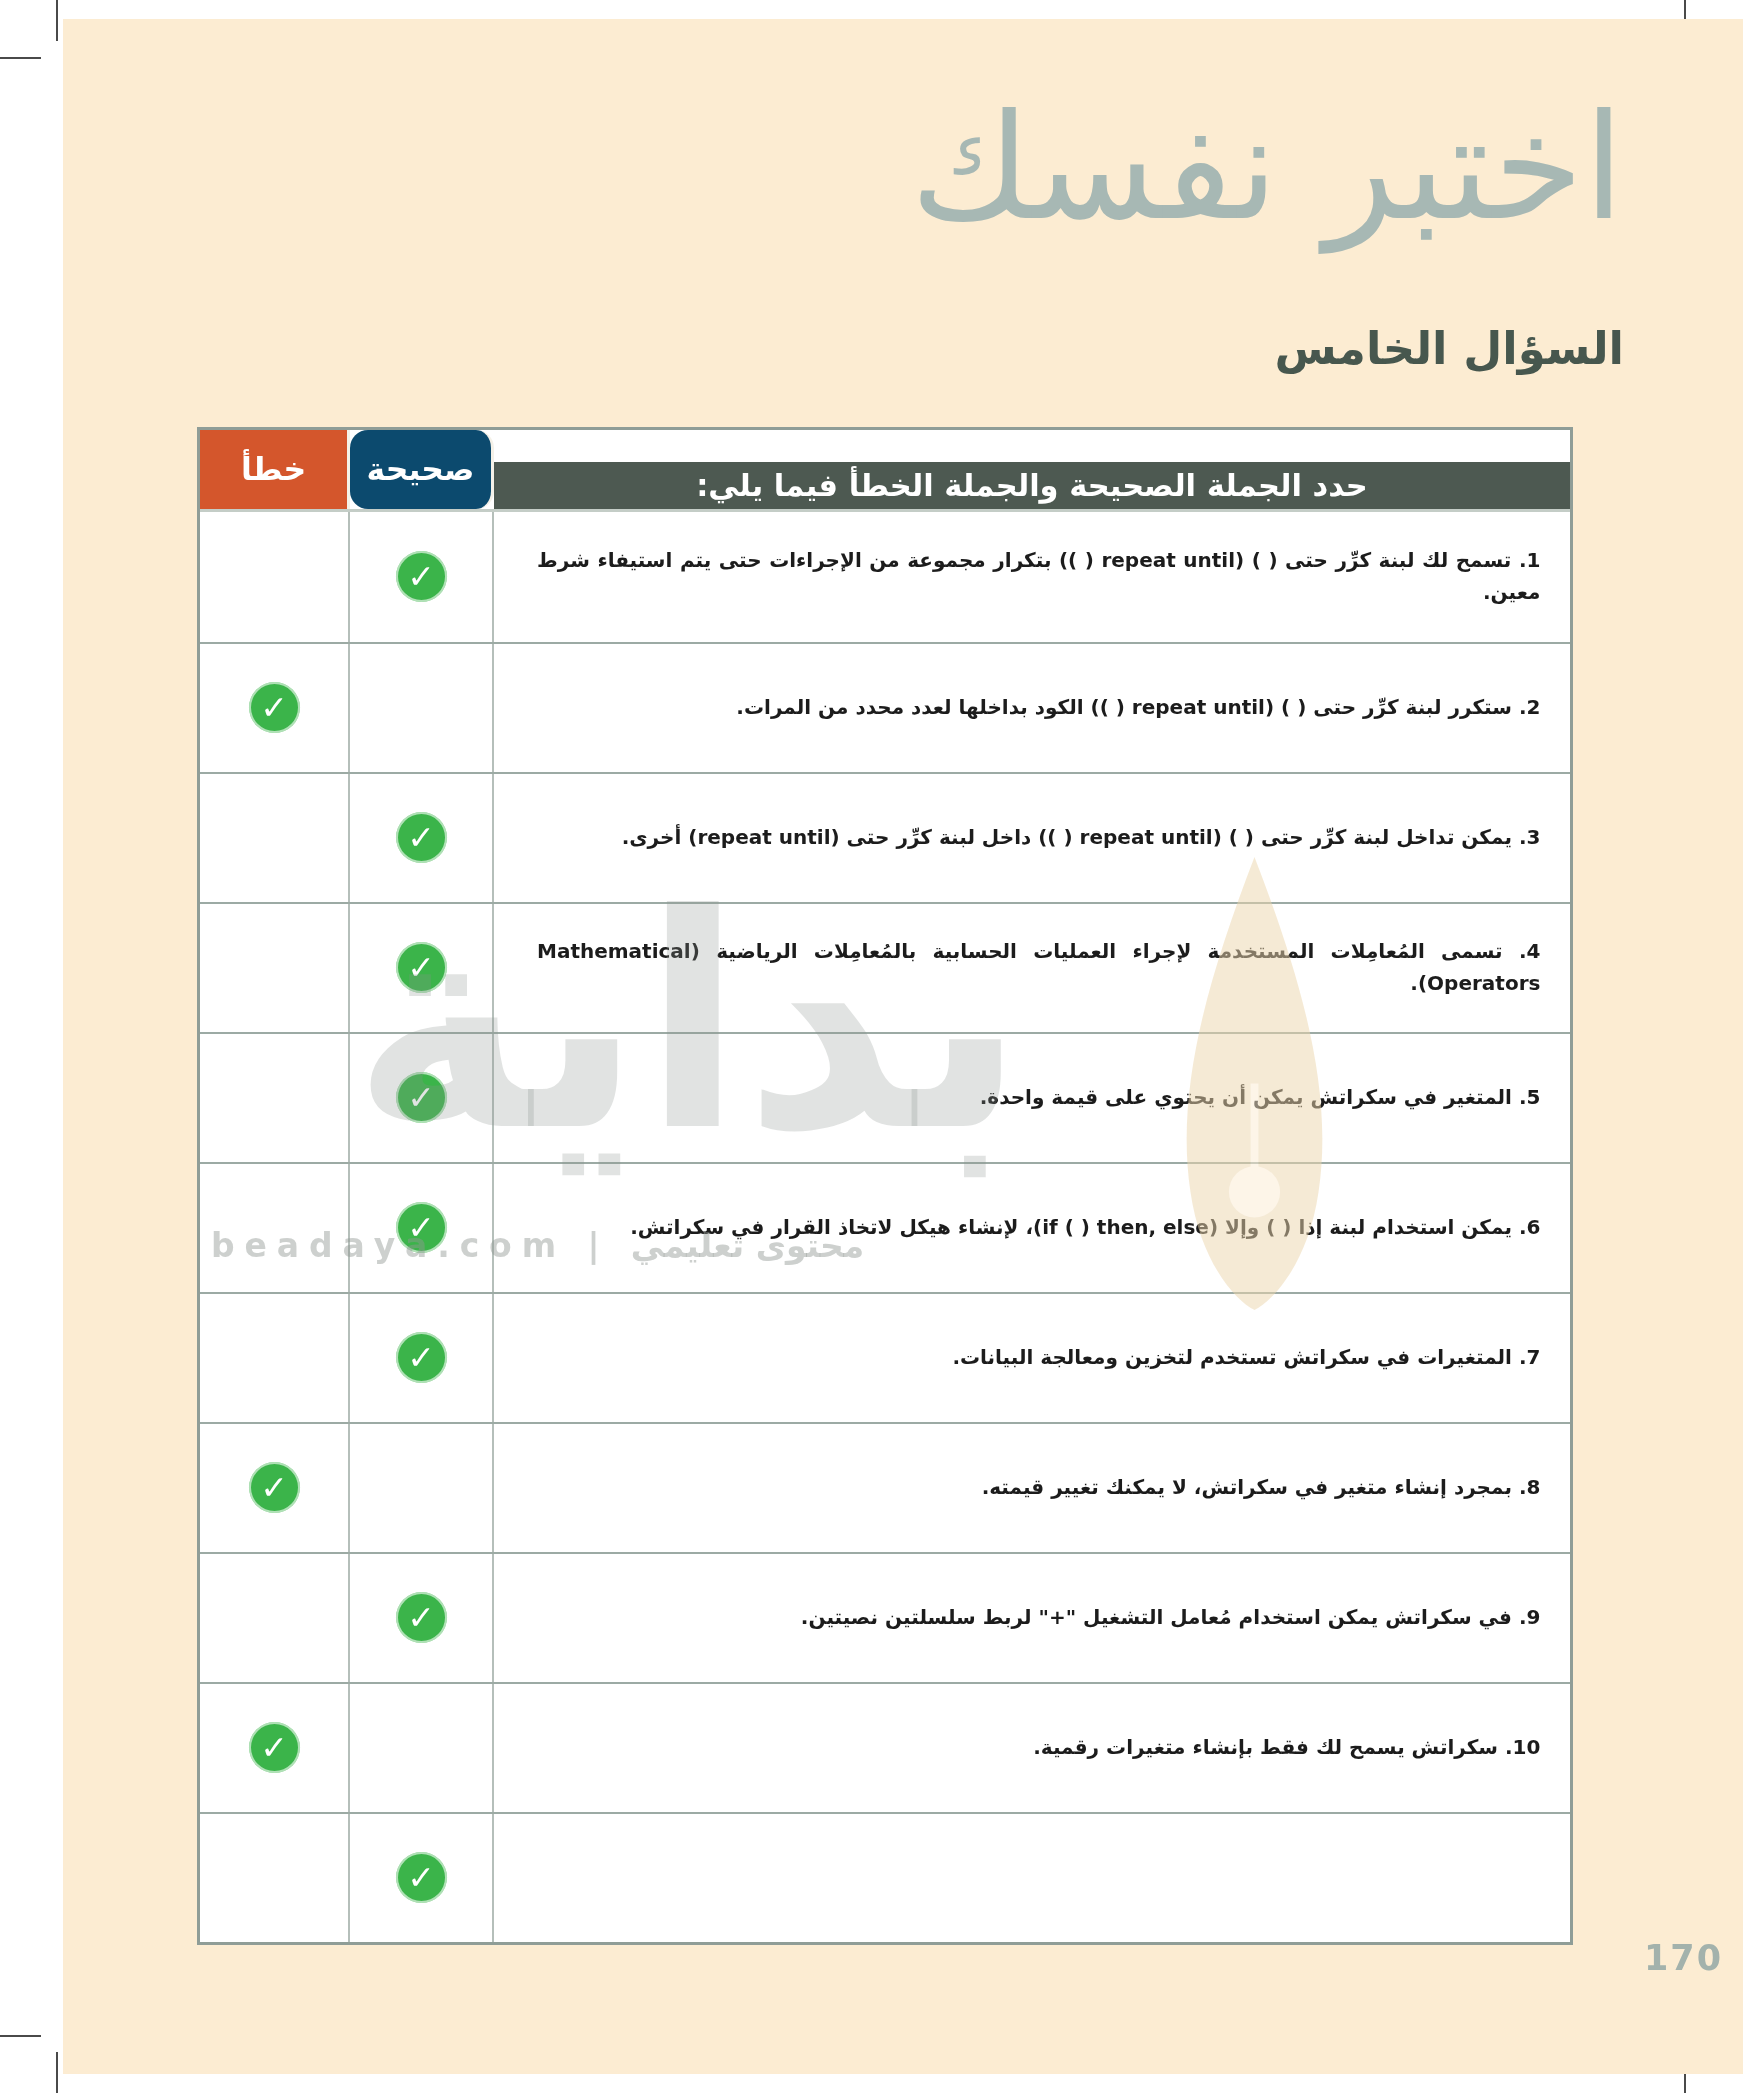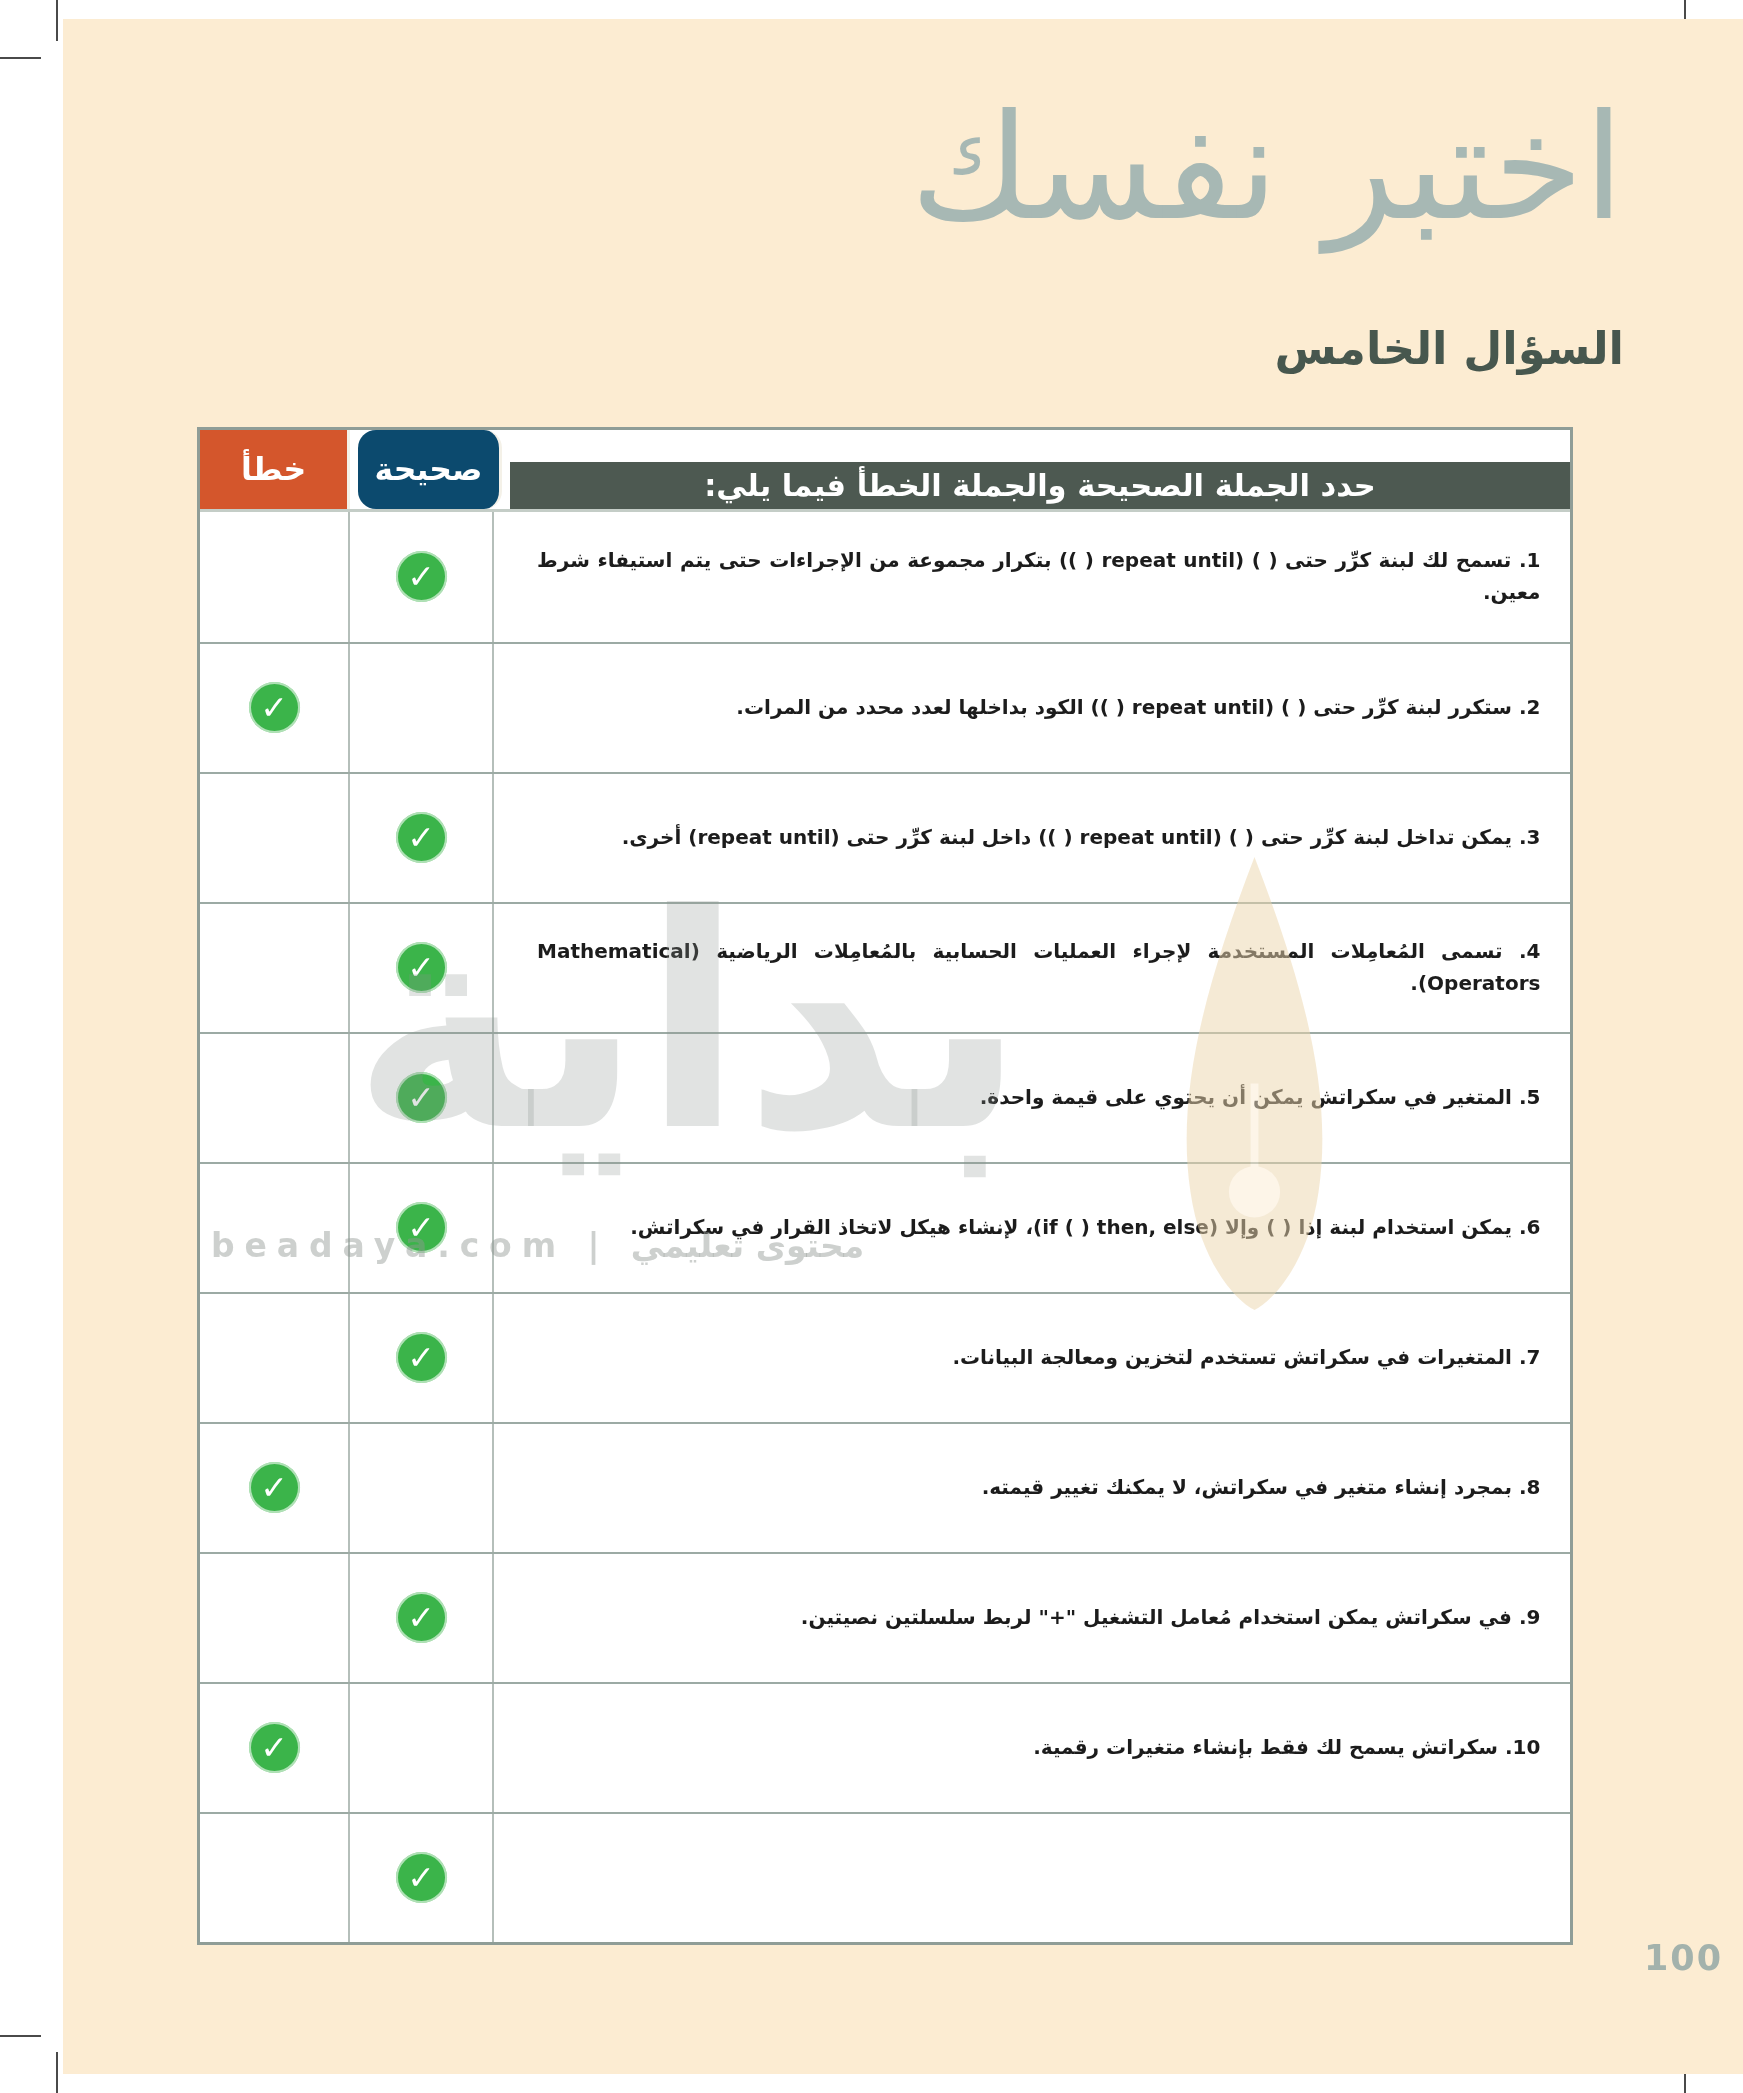--- a/index.html
+++ b/index.html
@@ -18,21 +18,21 @@
     font-family:"DejaVu Serif","DejaVu Sans",serif;white-space:nowrap;
   }
   .subtitle{
     position:absolute;right:150px;top:303px;direction:rtl;
     font-size:45px;font-weight:700;color:#47574e;white-space:nowrap;
   }
   .quiz-table{
     position:absolute;left:134px;top:408px;width:1376px;
     background:#ffffff;border:3px solid #8f9d97;box-sizing:border-box;
   }
-  .t-header{display:flex;height:79px;border-bottom:3px solid #c4cdc7;gap:8px;}
+  .t-header{display:flex;height:79px;border-bottom:3px solid #c4cdc7;}
   .t-header .hcell{
     display:flex;align-items:center;justify-content:center;
     color:#ffffff;font-weight:700;box-sizing:border-box;
   }
   .h-wrong{width:150px;background:#d4562c;border-right:3.9px solid #f4f1e8;font-size:31.5px;}
   .h-correct{width:144px;background:#0c4a6e;border-right:3.9px solid #f4f1e8;font-size:31.5px;border-radius:18px;}
   .h-statement{flex:1;background:#4d5951;font-size:30.5px;direction:rtl;margin-top:32px;}
   .t-row{display:flex;min-height:130px;border-top:2px solid #9caaa4;box-sizing:border-box;background:#ffffff;}
   .t-row:first-child{border-top:none;}
   .cell{box-sizing:border-box;}
@@ -208,15 +208,15 @@
         <rect x="166" y="250" width="8" height="90" fill="#fcecd2"></rect>
       </svg>
     </div>
     <div class="wm-logo">بداية</div>
     <div class="wm-site">
       <span>beadaya.com</span>
       <span>| محتوى تعليمي</span>
     </div>
   </div>
 
-  <div class="page-number">100</div>
+  <div class="page-number">170</div>
 </div>
 
 
 </body></html>

